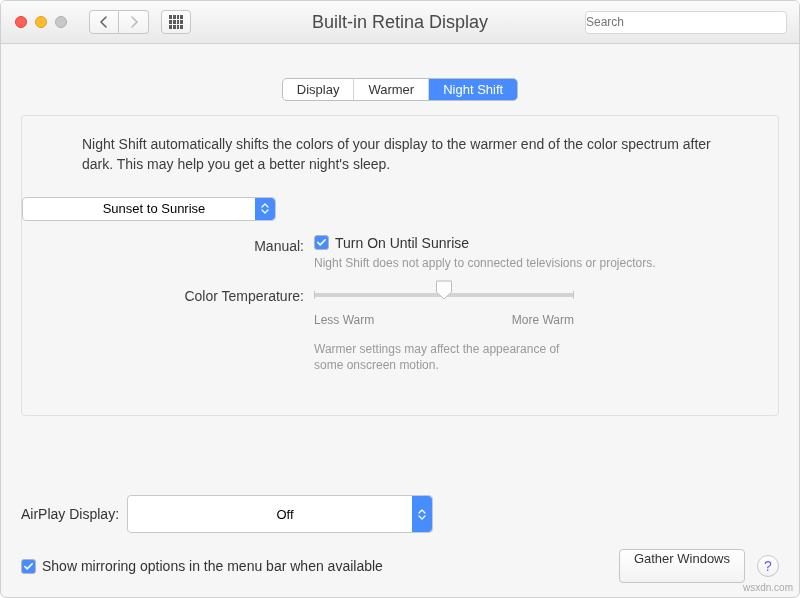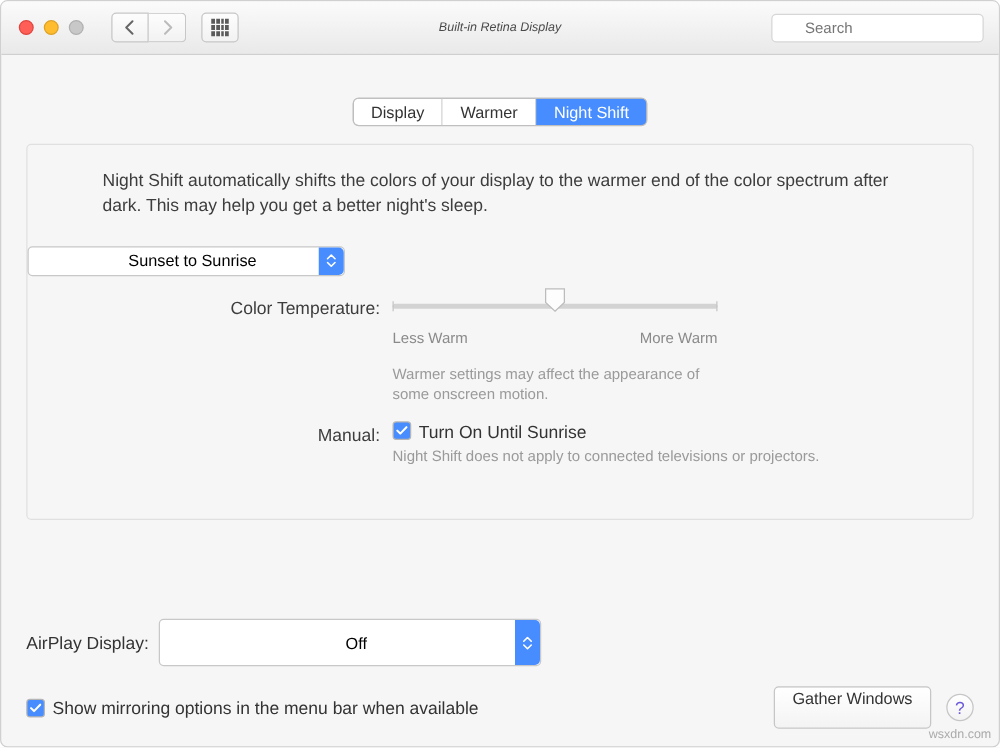--- a/index.html
+++ b/index.html
@@ -13,23 +13,23 @@
 .dot.red { background: #ff5f57; border:1px solid #e0443e; }
 .dot.yellow { background: #febc2e; border:1px solid #dea123; }
 .dot.green { background: #c8c8c8; border:1px solid #b0b0b0; }
 .nav-group { display:flex; margin-left: 22px; }
 .nav-btn { width:30px; height:24px; background:linear-gradient(#fdfdfd,#f2f2f2); border:1px solid #c7c7c7; display:flex; align-items:center; justify-content:center; color:#888; font-size:15px; }
 .nav-btn.left{ border-radius:4px 0 0 4px; color:#555; }
 .nav-btn.right{ border-radius:0 4px 4px 0; border-left:none; }
 .grid-btn { width:30px; height:24px; margin-left:12px; background:linear-gradient(#fdfdfd,#f2f2f2); border:1px solid #c7c7c7; border-radius:4px; display:flex; align-items:center; justify-content:center; }
 .grid-icon { width:14px; height:14px; display:grid; grid-template-columns:repeat(4,1fr); grid-template-rows:repeat(3,1fr); gap:1px; }
 .grid-icon span { background:#5b5b5b; }
-.title { position:absolute; left:50%; transform:translateX(-50%); font-size:10px; color:#4a4a4a; font-weight:400;font-style:italic; }
+.title { position:absolute; left:50%; transform:translateX(-50%); font-size:18px; color:#4a4a4a; font-weight:400; }
 .search-wrap { margin-left:auto; margin-right:12px; }
-.search { width:170px; height:23px; border:1px solid #d6d6d6; border-radius:4px; background:#fff; font-size:12px; padding-left:26px; color:#999; position:relative; }
+.search { width:202px; height:23px; border:1px solid #d6d6d6; border-radius:4px; background:#fff; font-size:12px; color:#999; position:relative; }
 .search-wrap-inner { position:relative; }
 .search-icon { position:absolute; left:8px; top:4px; width:14px; height:14px; color:#8a8a8a; }
 
 
 .tabbar { display:flex; justify-content:center; margin-top:34px; }
 .tabs { display:flex; border:1px solid #bfbfbf; border-radius:5px; overflow:hidden; background:#a3a3a3; height:23px; }
 .tab { padding:0 14px; font-size:13px; line-height:22px; color:#333; background:#fff; border-right:1px solid #d4d4d4; }
 .tab:last-child { border-right:none;text-align:center; }
 .tab.active { background:#478dff; color:#fff; }
 
@@ -143,20 +143,35 @@
               <span>Sunset to Sunrise</span>
               <div class="chev">
                 <svg viewBox="0 0 8 5">
                     <path d="M1 4l3-3 3 3" stroke="#fff" stroke-width="1.3" fill="none" stroke-linecap="round" stroke-linejoin="round"></path>
                   </svg>
                 <svg viewBox="0 0 8 5">
                     <path d="M1 1l3 3 3-3" stroke="#fff" stroke-width="1.3" fill="none" stroke-linecap="round" stroke-linejoin="round"></path>
                   </svg>
               </div>
             </div>
+          </div>
+        </div>
+
+        <div class="row">
+          <div class="row-lab">Manual:</div>
+          <div class="row-body">
+            <div class="cb-line">
+              <div class="checkbox">
+                <svg viewBox="0 0 12 12">
+                    <path d="M2 6l2.6 2.6L10 3" stroke="#fff" stroke-width="1.8" fill="none" stroke-linecap="round" stroke-linejoin="round"></path>
+                  </svg>
+              </div>
+              <span class="cb-text">Turn On Until Sunrise</span>
+            </div>
+            <div class="hint">Night Shift does not apply to connected televisions or projectors.</div>
           </div>
         </div>
 
         <div class="row">
           <div class="row-lab">Color Temperature:</div>
           <div class="row-body">
             <div class="slider-wrap">
               <div class="slider">
                 <div class="slider-track">
                   <div class="tick" style="left:0"></div>
@@ -171,35 +186,20 @@
               </div>
               <div class="slider-labels">
                 <span>Less Warm</span>
                 <span>More Warm</span>
               </div>
               <div class="hint" style="margin-top:14px">Warmer settings may affect the appearance of some onscreen motion.</div>
             </div>
           </div>
         </div>
 
-        <div class="row">
-          <div class="row-lab">Manual:</div>
-          <div class="row-body">
-            <div class="cb-line">
-              <div class="checkbox">
-                <svg viewBox="0 0 12 12">
-                    <path d="M2 6l2.6 2.6L10 3" stroke="#fff" stroke-width="1.8" fill="none" stroke-linecap="round" stroke-linejoin="round"></path>
-                  </svg>
-              </div>
-              <span class="cb-text">Turn On Until Sunrise</span>
-            </div>
-            <div class="hint">Night Shift does not apply to connected televisions or projectors.</div>
-          </div>
-        </div>
-
       </div>
     </div>
   </div>
 
   <div class="footer">
     <div class="airplay-row">
       <span class="airplay-lab">AirPlay Display:</span>
       <div class="select airplay-sel">
         <span>Off</span>
         <div class="chev">

